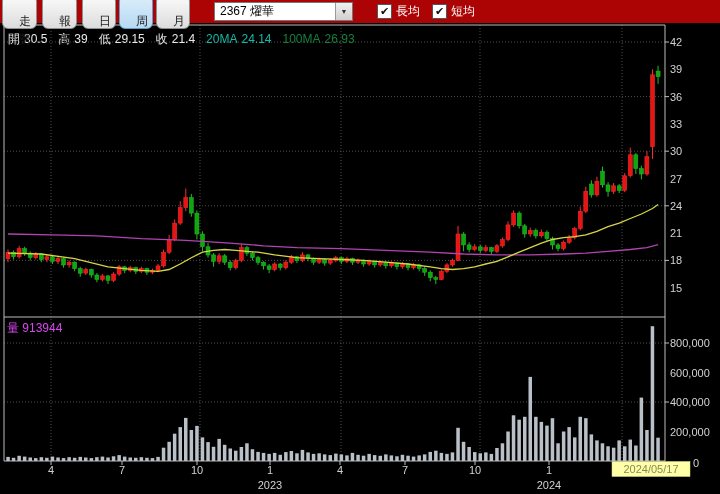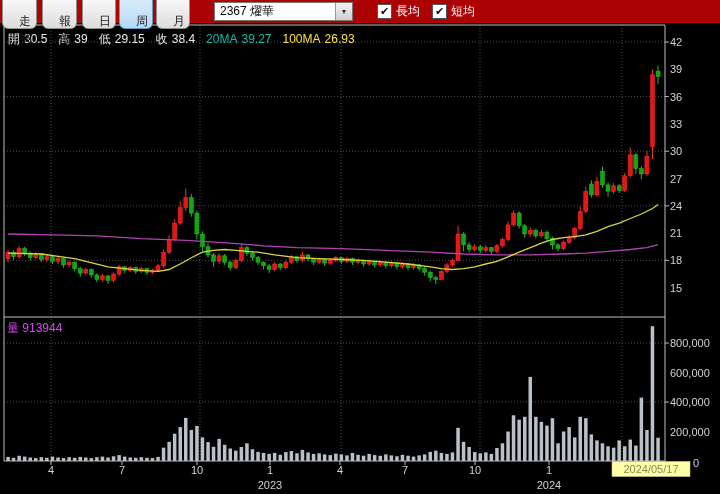--- a/index.html
+++ b/index.html
@@ -23,21 +23,21 @@
             align-items:center;justify-content:center;}
   .chk{display:flex;align-items:center;margin-left:24px;color:#fff;font-size:12px;cursor:default;}
   .chk.second{margin-left:12px;}
   .chk .box{width:13px;height:13px;background:#fff;border:1px solid #555;margin-right:4px;
             display:flex;align-items:center;justify-content:center;}
   .chk .mark{color:#111;font-size:11px;font-weight:bold;line-height:1;}
   
   .price-header{position:absolute;top:31px;left:8px;font-size:12px;z-index:3;white-space:nowrap;}
   .price-header .w{color:#e8e8e8;}
   .price-header .y{color:#14b8a6;}
-  .price-header .m{color:#fde047;text-align:right;}
+  .price-header .m{color:#15803d;text-align:right;}
   .price-header .lbl{margin-right:4px;}
   .price-header .val{margin-right:11px;}
   .vol-header{position:absolute;top:320px;left:7px;font-size:12px;color:#d946ef;z-index:3;white-space:nowrap;}
 </style>
 </head>
 <body>
 
 <div class="app">
 
   <svg id="chart" width="720" height="494" viewBox="0 0 720 494">
@@ -492,21 +492,21 @@
     </label>
     <label class="chk second">
       <span class="box">
           <span class="mark">✔</span>
         </span>
       <span>短均</span>
     </label>
   </div>
 
   <div class="price-header">
-    <span class="w lbl">開</span><span class="w val">30.5</span><span class="w lbl">高</span><span class="w val">39</span><span class="w lbl">低</span><span class="w val">29.15</span><span class="w lbl">收</span><span class="w val">38.4</span><span class="y lbl">20MA</span><span class="y val">39.27</span><span class="m lbl">100MA</span><span class="m val">26.93</span>
+    <span class="w lbl">開</span><span class="w val">30.5</span><span class="w lbl">高</span><span class="w val">39</span><span class="w lbl">低</span><span class="w val">29.15</span><span class="w lbl">收</span><span class="w val">21.4</span><span class="y lbl">20MA</span><span class="y val">24.14</span><span class="m lbl">100MA</span><span class="m val">26.93</span>
   </div>
 
   <div class="vol-header">
     <span>量</span>
     <span>913944</span>
   </div>
 
 </div>
 
 </body></html>

